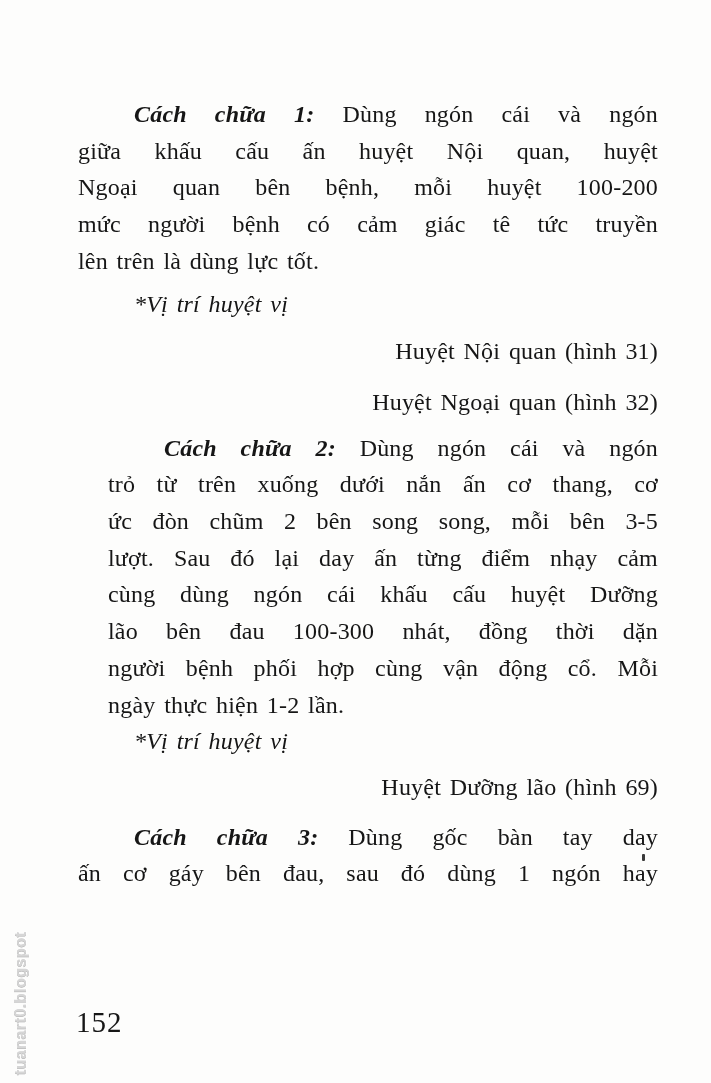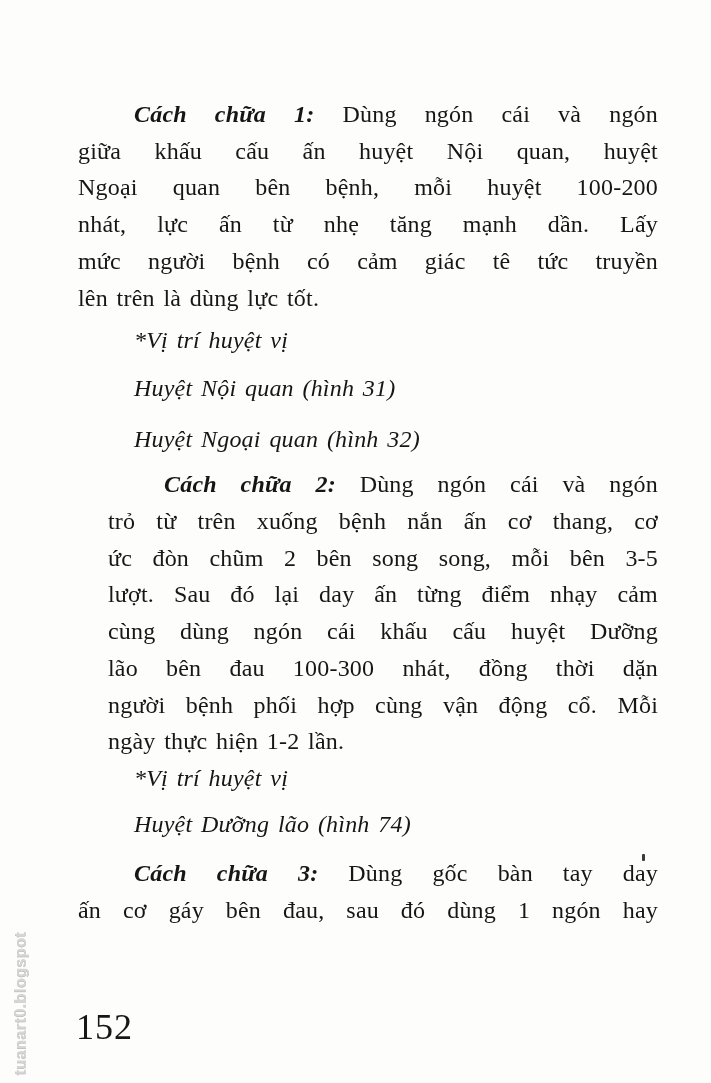--- a/index.html
+++ b/index.html
@@ -35,36 +35,36 @@
 
   .lead { font-weight: bold; font-style: italic; }
 
   .heading {
     padding-left: 56px;
     font-weight: normal;
     font-style: italic;
   }
   .ref {
     padding-left: 56px;
-    font-style: italic;
+    text-align: right;
   }
 
   .mt-h1 { margin-top: 6px; }
   .mt-r1 { margin-top: 11px; }
   .mt-r2 { margin-top: 14px; }
   .mt-p2 { margin-top: 9px; margin-left: 30px; }
   .mt-h2 { margin-top: 0px; }
   .mt-r3 { margin-top: 9px; }
   .mt-p3 { margin-top: 13px; }
 
   .page-number {
     position: absolute;
     left: 76px;
     top: 1006px;
-    font-size: 36px;
+    font-size: 29px;
     letter-spacing: 1px;
   }
 
   .watermark {
     position: absolute;
     left: 12px;
     top: 1075px;
     transform: rotate(-90deg);
     transform-origin: 0 0;
     font-family: "Liberation Sans", "DejaVu Sans", sans-serif;
@@ -92,42 +92,41 @@
 <div class="page">
 
   <div class="watermark">tuanart0.blogspot</div>
 
   <div class="content">
 
     <div class="para">
       <div class="line indent"><span class="lead">Cách chữa 1:</span> <span>Dùng ngón cái và ngón</span></div>
       <div class="line">giữa khấu cấu ấn huyệt Nội quan, huyệt</div>
       <div class="line">Ngoại quan bên bệnh, mỗi huyệt 100-200</div>
-      <div class="line">nhát, lực ấn từ nhẹ tăng mạnh dần. Lấy</div>
       <div class="line">mức người bệnh có cảm giác tê tức truyền</div>
       <div class="line last">lên trên là dùng lực tốt.</div>
     </div>
 
     <div class="heading mt-h1">*Vị trí huyệt vị</div>
     <div class="ref mt-r1">Huyệt Nội quan (hình 31)</div>
     <div class="ref mt-r2">Huyệt Ngoại quan (hình 32)</div>
 
     <div class="para mt-p2">
       <div class="line indent"><span class="lead">Cách chữa 2:</span> <span>Dùng ngón cái và ngón</span></div>
-      <div class="line">trỏ từ trên xuống bệnh nắn ấn cơ thang, cơ</div>
+      <div class="line">trỏ từ trên xuống dưới nắn ấn cơ thang, cơ</div>
       <div class="line">ức đòn chũm 2 bên song song, mỗi bên 3-5</div>
       <div class="line">lượt. Sau đó lại day ấn từng điểm nhạy cảm</div>
       <div class="line">cùng dùng ngón cái khấu cấu huyệt Dưỡng</div>
       <div class="line">lão bên đau 100-300 nhát, đồng thời dặn</div>
       <div class="line">người bệnh phối hợp cùng vận động cổ. Mỗi</div>
       <div class="line last">ngày thực hiện 1-2 lần.</div>
     </div>
 
     <div class="heading mt-h2">*Vị trí huyệt vị</div>
-    <div class="ref mt-r3">Huyệt Dưỡng lão (hình 74)</div>
+    <div class="ref mt-r3">Huyệt Dưỡng lão (hình 69)</div>
 
     <div class="para mt-p3">
       <div class="line indent"><span class="lead">Cách chữa 3:</span> <span>Dùng gốc bàn tay day</span></div>
       <div class="line">ấn cơ gáy bên đau, sau đó dùng 1 ngón hay</div>
     </div>
 
   </div>
 
   <div class="speck"></div>
 

